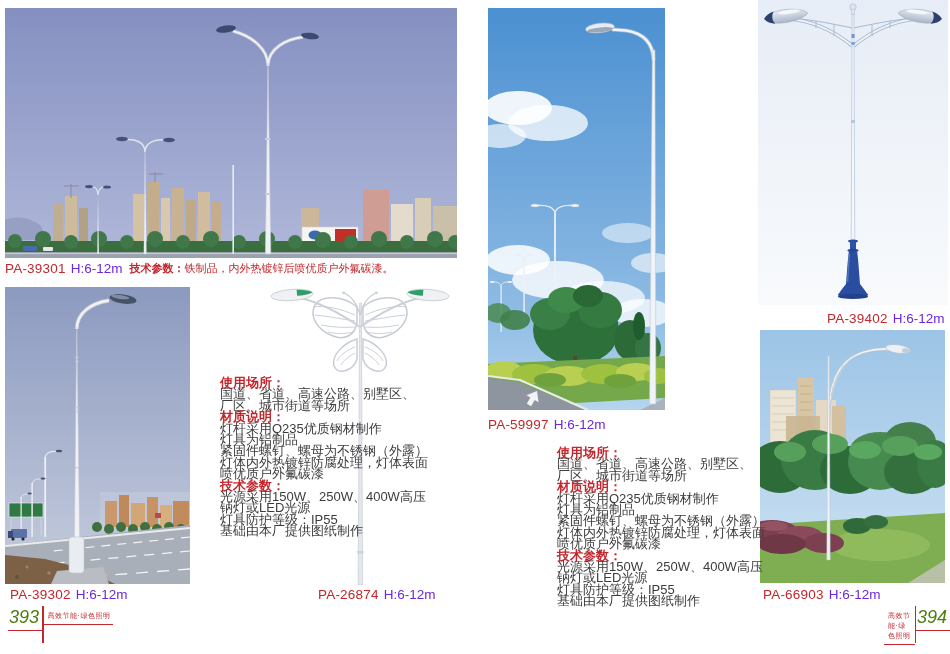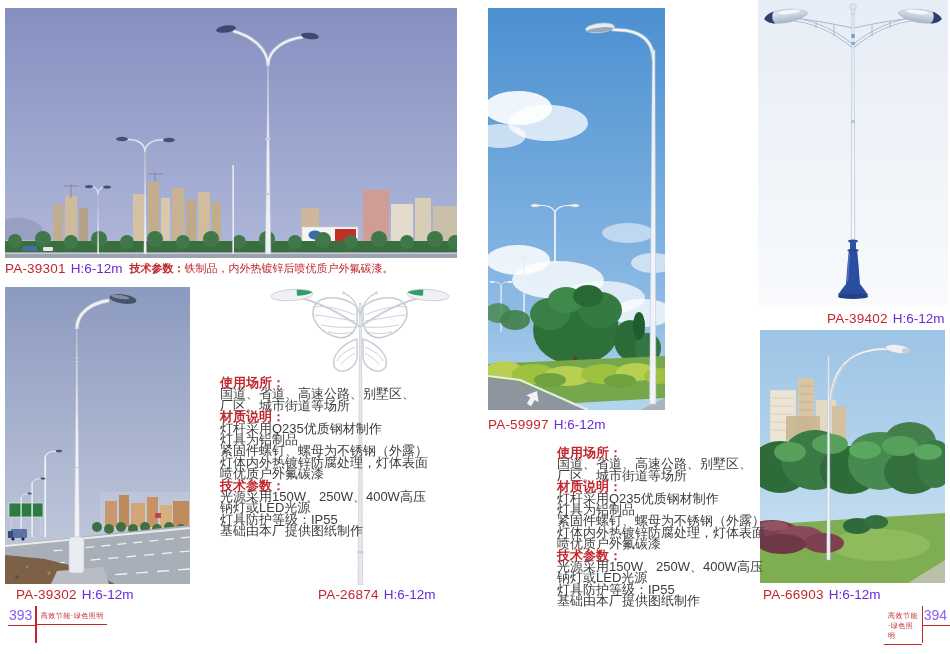--- a/index.html
+++ b/index.html
@@ -11,22 +11,22 @@
   .shot svg{display:block;width:100%;height:100%;}
   .plabel{position:absolute;white-space:nowrap;font-size:13.5px;line-height:15px;}
   .plabel .code{color:#c1272d;font-weight:normal;letter-spacing:.2px;}
   .plabel .h{color:#6d28d9;font-weight:normal;margin-left:5px;}
   .plabel .note{margin-left:7px;font-size:11px;color:#c1272d;vertical-align:1px;}
   .plabel .note b{font-weight:bold;}
   .spec{position:absolute;width:196px;font-size:13px;line-height:11.4px;color:#3c3c3c;z-index:6;}
   .spec .ln{white-space:nowrap;}
   .spec .hd{color:#c1272d;font-weight:bold;}
   .footer{position:absolute;display:flex;align-items:flex-start;z-index:8;}
-  .footer .num{font-size:14px;color:#8b5cf6;padding:1px 3px 2px 1px;
-               border-bottom:1.5px solid #c1272d;}
+  .footer .num{font-size:18px;color:#4d7c0f;padding:1px 3px 2px 1px;
+               border-bottom:1.5px solid #c1272d;font-style:italic;}
   .footer .vline{width:1.5px;height:37px;background:#c1272d;margin:0 0;}
   .footer .slogan{font-size:7px;color:#c1272d;letter-spacing:.5px;padding:5px 3px 3px 4px;
                   border-bottom:1.5px solid #c1272d;}
 </style>
 </head>
 <body>
 
 <div class="photo" style="left:5px;top:8px;width:452px;height:250px">
 <svg viewBox="0 0 452 250">
   <defs>
@@ -241,21 +241,21 @@
   <div class="ln">紧固件螺钉、螺母为不锈钢（外露）</div>
   <div class="ln">灯体内外热镀锌防腐处理，灯体表面</div>
   <div class="ln">喷优质户外氟碳漆</div>
   <div class="ln hd">技术参数：</div>
   <div class="ln">光源采用150W、250W、400W高压</div>
   <div class="ln">钠灯或LED光源</div>
   <div class="ln">灯具防护等级：IP55</div>
   <div class="ln">基础由本厂提供图纸制作</div>
 </div>
 
-<div class="plabel" style="left:16px;top:587px">
+<div class="plabel" style="left:10px;top:587px">
   <span class="code">PA-39302</span><span class="h">H:6-12m</span>
 </div>
 <div class="plabel" style="left:318px;top:587px">
   <span class="code">PA-26874</span><span class="h">H:6-12m</span>
 </div>
 
 <div class="footer" style="left:8px;top:606px">
   <span class="num">393</span>
   <span class="vline"></span>
   <span class="slogan">高效节能·绿色照明</span>

